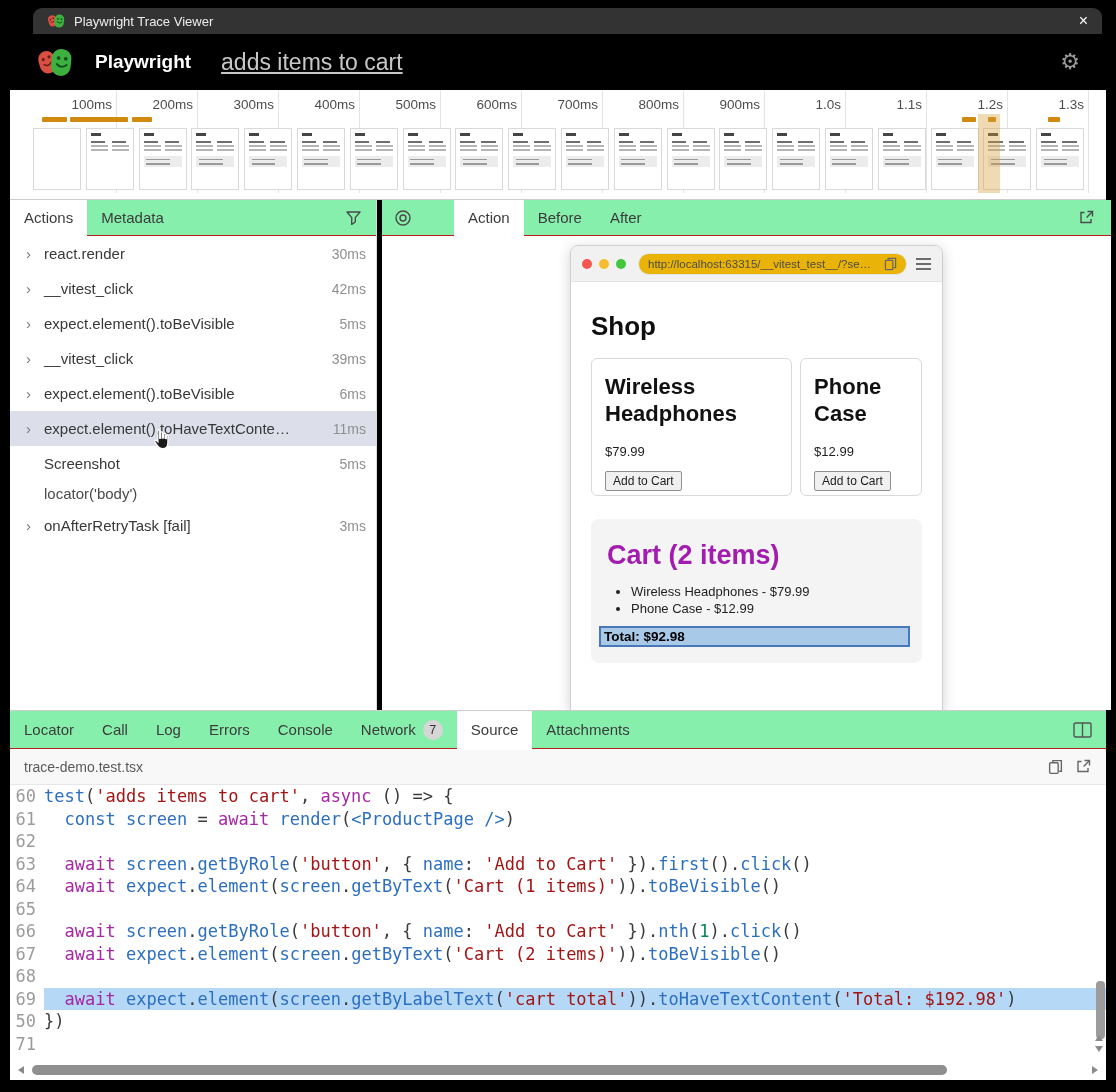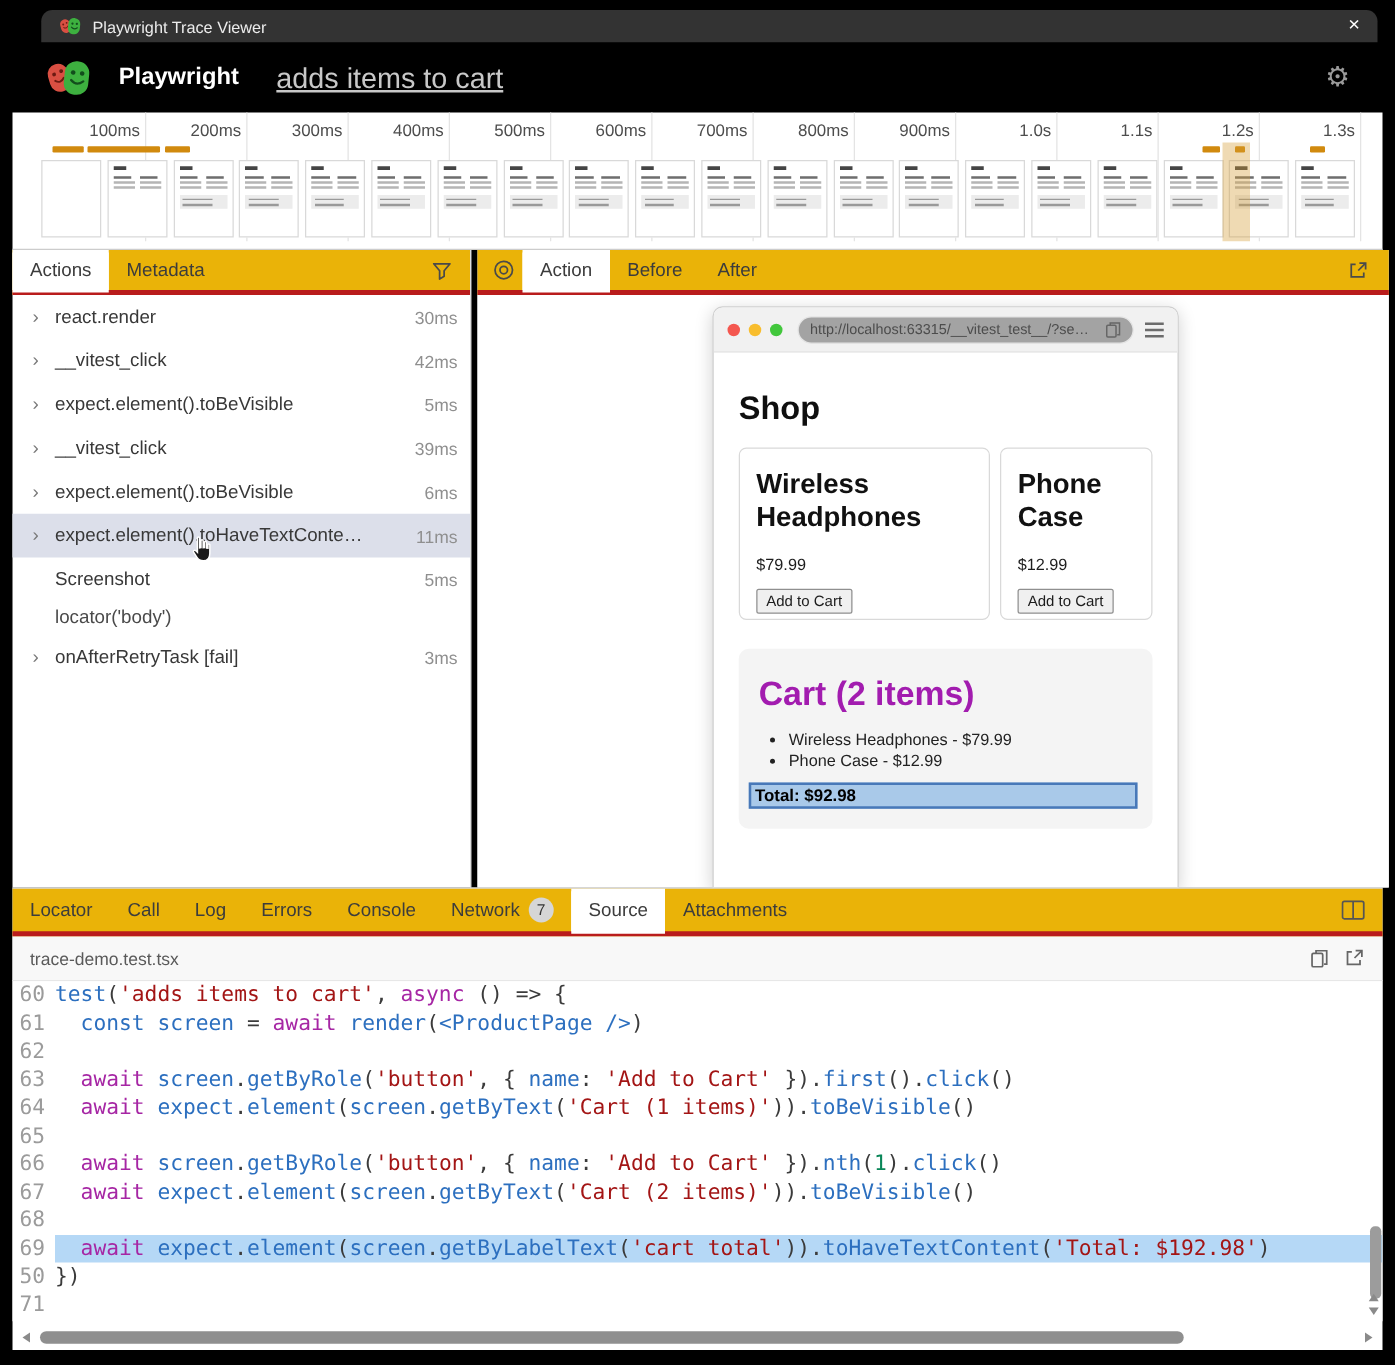--- a/index.html
+++ b/index.html
@@ -31,21 +31,21 @@
   .t-inner{display:flex;flex-direction:column;gap:2.5px;height:100%;}
   .t-title{width:10px;height:3px;background:#454545;}
   .t-cols{display:flex;gap:4px;margin-top:2px;}
   .t-col{flex:1;display:flex;flex-direction:column;gap:2px;}
   .t-col .l{height:2px;background:#b5b5b5;}
   .t-col .l.d{background:#6e6e6e;width:85%;}
   .t-cart{margin-top:3px;background:#ececec;padding:2.5px;display:flex;flex-direction:column;gap:2.5px;}
   .t-cart .l{height:1.8px;background:#9a9a9a;width:72%;}
 
   
-  .strip{height:36px;background:#eab308;border-bottom:4px solid #b91c1c;display:flex;align-items:stretch;position:relative;}
+  .strip{height:36px;background:#86efac;border-bottom:1px solid #b91c1c;display:flex;align-items:stretch;position:relative;gap:36px;}
   .tabs{display:flex;align-items:stretch;}
   .tab{padding:0 14px;display:flex;align-items:center;gap:7px;font-size:15px;color:#3c3c3c;}
   .tab.sel{background:#fff;box-shadow:0 2px 0 0 #fff;}
   .badge{width:20px;height:20px;border-radius:50%;background:#d6d6d6;color:#333;font-size:12.5px;
     display:flex;align-items:center;justify-content:center;}
 
   
   .left-panel{position:absolute;left:10px;top:200px;width:367px;height:510px;background:#fff;border-right:1px solid:#ddd;border-right:1px solid #ddd;}
   .filter{margin-left:auto;align-self:center;margin-right:14px;display:flex;}
   .arow{display:flex;align-items:center;height:35px;padding:0 10px 0 16px;font-size:15px;color:#383838;}
@@ -58,21 +58,21 @@
 
   
   .right-panel{position:absolute;left:382px;top:200px;width:729px;height:510px;background:#fff;}
   .target{align-self:center;margin:0 6px 0 12px;display:flex;}
   .ext{align-self:center;margin-left:auto;margin-right:16px;display:flex;}
   .preview{position:relative;height:474px;overflow:hidden;background:#fff;}
   .snapshot{position:absolute;left:188px;top:9px;width:373px;height:466px;background:#fff;
     border:1px solid #cfcfcf;border-radius:8px 8px 0 0;box-shadow:0 3px 14px rgba(0,0,0,0.18);overflow:hidden;}
   .chrome{height:36px;background:#f1f1f1;border-bottom:1px solid #e3e3e3;display:flex;align-items:center;padding:0 11px;}
   .dot{width:10px;height:10px;border-radius:50%;flex:none;margin-right:7px;}
-  .urlbar{flex:1;height:22px;background:#a3a3a3;border:1px solid #e4e4e4;border-radius:11px;display:flex;
+  .urlbar{flex:1;height:22px;background:#eab308;border:1px solid #e4e4e4;border-radius:11px;display:flex;
     align-items:center;padding:0 9px;margin-left:5px;font-size:11.5px;color:#4c4c4c;min-width:0;gap:6px;}
   .urlbar .url{white-space:nowrap;overflow:hidden;flex:1;}
   .hamburger{margin-left:9px;display:flex;flex-direction:column;gap:3px;}
   .hamburger i{display:block;width:15px;height:2px;background:#6c6c6c;}
   .page{padding:0 20px;}
   .page h1{margin:29px 0 16px;font-size:26px;color:#0f0f0f;}
   .cards{display:flex;gap:8px;}
   .card{border:1px solid #d9d9d9;border-radius:6px;padding:15px 13px;height:138px;}
   .card:nth-of-type(1){width:205px;}
   .cards .card:first-child{width:205px;} .cards .card:last-child{width:124px;}

